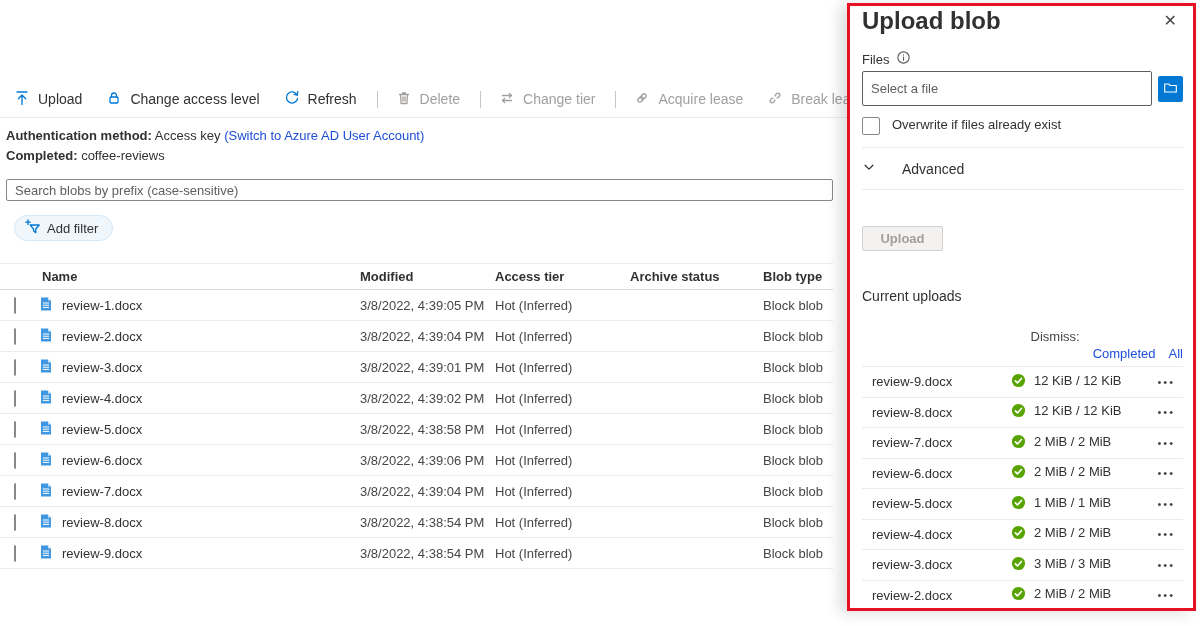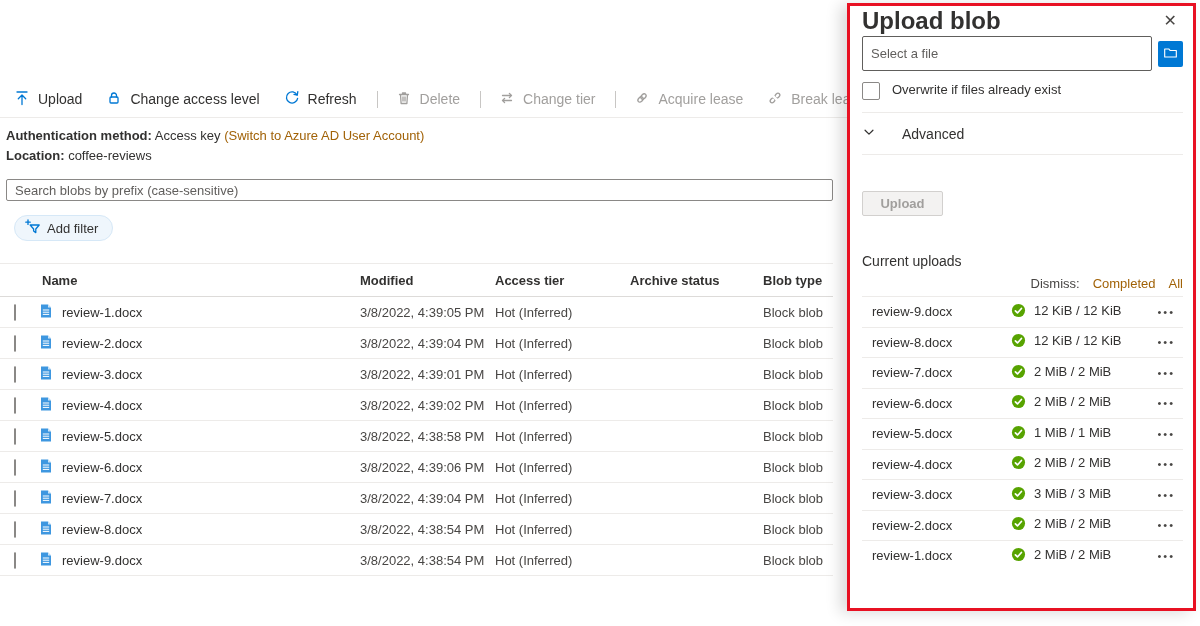--- a/index.html
+++ b/index.html
@@ -13,33 +13,33 @@
   .toolbar { display:flex; align-items:center; white-space:nowrap; margin-top:86px; height:26px; padding-left:14px; }
   .tb-item { display:inline-flex; align-items:center; gap:8px; margin-right:24px; font-size:14px; color:#323130; cursor:pointer; flex:0 0 auto; }
   .tb-item svg { stroke:#0078d4; fill:none; stroke-width:1.3; stroke-linecap:round; stroke-linejoin:round; }
   .tb-item.disabled { color:#a19f9d; cursor:default; }
   .tb-item.disabled svg { stroke:#a19f9d; }
   .tb-sep { width:1px; height:17px; background:#c8c6c4; margin:0 18px 0 -4px; flex:0 0 auto; }
   .toolbar-divider { height:1px; background:#edebe9; width:848px; margin-top:5px; }
 
   .info-lines { margin:8px 0 0 6px; font-size:13px; line-height:19.5px; }
   .info-lines b { font-weight:700; }
-  .link { color:#a16207; text-decoration:none; cursor:pointer; }
+  .link { color:#1d4ed8; text-decoration:none; cursor:pointer;margin-top:35px; }
 
   .search-box { margin:14px 0 0 6px; width:827px; height:22px; border:1px solid #8a8886; border-radius:2px;
     font-size:13px; padding:0 8px; color:#323130; font-family:inherit; }
   .search-box::placeholder { color:#605e5c; }
 
   .add-filter { margin:14px 0 0 14px; height:26px; display:inline-flex; align-items:center; gap:6px;
     background:#eff6fc; border:1px solid #d6e8f7; border-radius:13px; padding:0 14px 0 10px;
     font-size:13px; color:#323130; cursor:pointer; }
   .add-filter svg { flex:0 0 auto; }
 
   .blob-table { margin-top:22px; width:833px; font-size:13px; }
-  .t-head { display:flex; align-items:center; height:34px; border-top:1px solid #edebe9; border-bottom:1px solid #dddbd9; font-weight:700; }
+  .t-head { display:flex; align-items:center; height:27px; border-top:1px solid #edebe9; border-bottom:1px solid #dddbd9; font-weight:700; }
   .t-row  { display:flex; align-items:center; height:31px; border-bottom:1px solid #edebe9; }
   .c-check { flex:0 0 24px; margin-left:14px; }
   .checkbox { width:18px; height:18px; border:1px solid #8a8886; border-radius:2px; background:#fff; cursor:pointer; }
   .c-name  { flex:0 0 322px; display:flex; align-items:center; gap:8px; padding-left:4px; }
   .t-row .c-name { padding-left:0; }
   .c-name svg { flex:0 0 auto; }
   .c-mod   { flex:0 0 135px; color:#484644; }
   .c-tier  { flex:0 0 135px; color:#484644; }
   .c-arch  { flex:0 0 133px; color:#484644; }
   .c-type  { flex:0 0 70px;  color:#484644; }
@@ -146,21 +146,21 @@
     </div>
     <div class="toolbar-divider"></div>
 
     <div class="info-lines">
       <div>
         <b>Authentication method:</b>
         <span>Access key</span>
         <a class="link">(Switch to Azure AD User Account)</a>
       </div>
       <div>
-        <b>Location:</b>
+        <b>Completed:</b>
         <span>coffee-reviews</span>
       </div>
     </div>
 
     <input class="search-box" type="text" placeholder="Search blobs by prefix (case-sensitive)" style="">
 
     <div>
       <span class="add-filter">
         <span><svg width="16" height="16" viewBox="0 0 16 16" fill="none" stroke="#0078d4" stroke-width="1.3" stroke-linecap="round" stroke-linejoin="round">
               <path d="M3 1v4.4M0.8 3.2h4.4"></path>
@@ -329,20 +329,27 @@
   </div>
 
   <div class="panel">
     <div class="panel-content">
 
       <div class="panel-head">
         <span class="panel-title">Upload blob</span>
         <button class="close-btn">✕</button>
       </div>
 
+      <div class="files-row">
+        <span>Files</span>
+        <span><svg width="15" height="15" viewBox="0 0 16 16" fill="none" stroke="#605e5c" stroke-width="1.2" stroke-linecap="round">
+              <circle cx="8" cy="8" r="6"></circle>
+              <path d="M8 7.4v3.4M8 5.2v.2"></path>
+            </svg></span>
+      </div>
 
       <div class="file-pick">
         <input class="file-input" type="text" placeholder="Select a file" style="">
         <button class="browse-btn">
           <span><svg width="15" height="15" viewBox="0 0 16 16" fill="none" stroke="#fff" stroke-width="1.2" stroke-linejoin="round">
                 <path d="M1.8 12.8V4.2h4.3l1.4 1.6h6.7v7z"></path>
               </svg></span>
         </button>
       </div>
 

